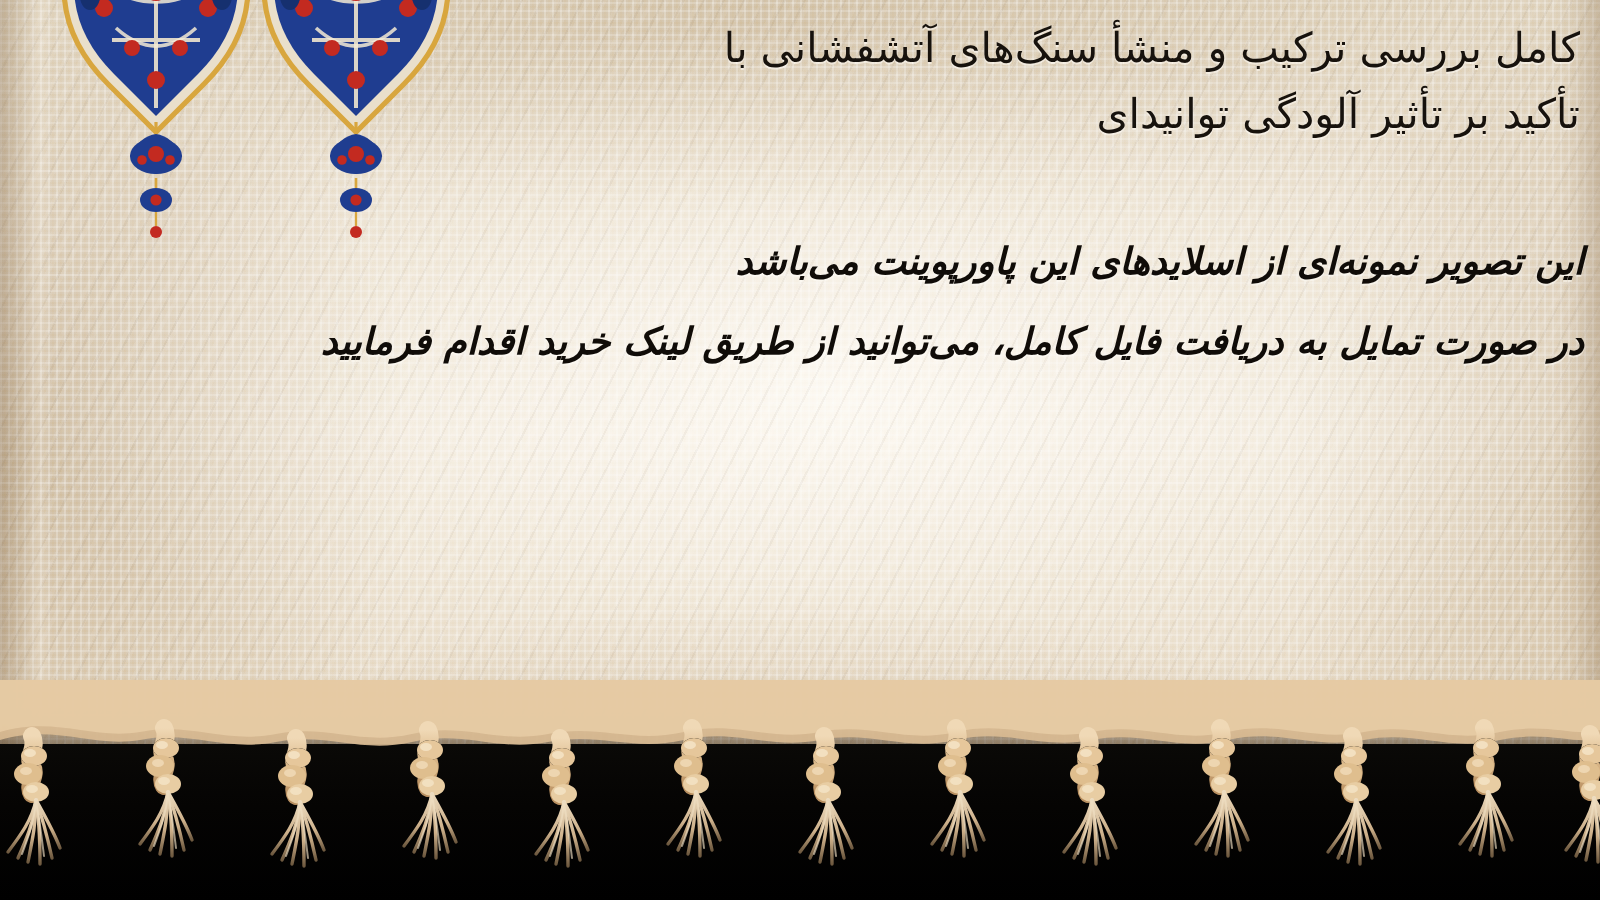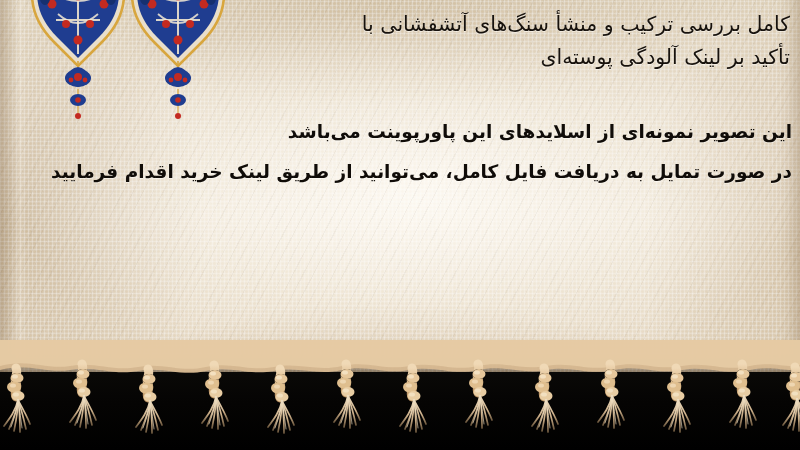--- a/index.html
+++ b/index.html
@@ -100,20 +100,21 @@
   }
   .body-line {
     color:#100c08;
     font-family:"DejaVu Sans", sans-serif;
     font-size:19px;
     font-weight:700;
     line-height:40px;
     letter-spacing:-0.3px;
     text-shadow:0 1px 0 rgba(255,253,248,0.5);
     white-space:nowrap;
+    font-style:italic;
   }
   .body-line.l1 { font-size:18.5px; }
   .body-line.l2 { font-size:18.5px; }
   .body-line.l3 { font-size:18.5px;padding-left:44px; }
 
   
   .black-band {
     position:absolute; left:0; right:0; bottom:0; height:78px;
     background:#070604;
     background-image:linear-gradient(180deg,#0a0907 0%, #050403 40%, #000 100%);
@@ -193,21 +194,21 @@
     <g>
       <use href="#medallion" x="178" y="10"></use>
       <use href="#pendant" x="178" y="78"></use>
     </g>
   </svg>
 
   <div class="text-layer">
 
     <div class="title">
       <div>کامل بررسی ترکیب و منشأ سنگ‌های آتشفشانی با</div>
-      <div>تأکید بر لینک آلودگی پوسته‌ای</div>
+      <div>تأکید بر تأثیر آلودگی توانید‌ای</div>
     </div>
 
     <div class="body-block">
       <div class="body-line l1">این تصویر نمونه‌ای از اسلایدهای این پاورپوینت می‌باشد</div>
       <div class="body-line l3">در صورت تمایل به دریافت فایل کامل، می‌توانید از طریق لینک خرید اقدام فرمایید</div>
     </div>
 
   </div>
 
   <div class="band-shadow"></div>

